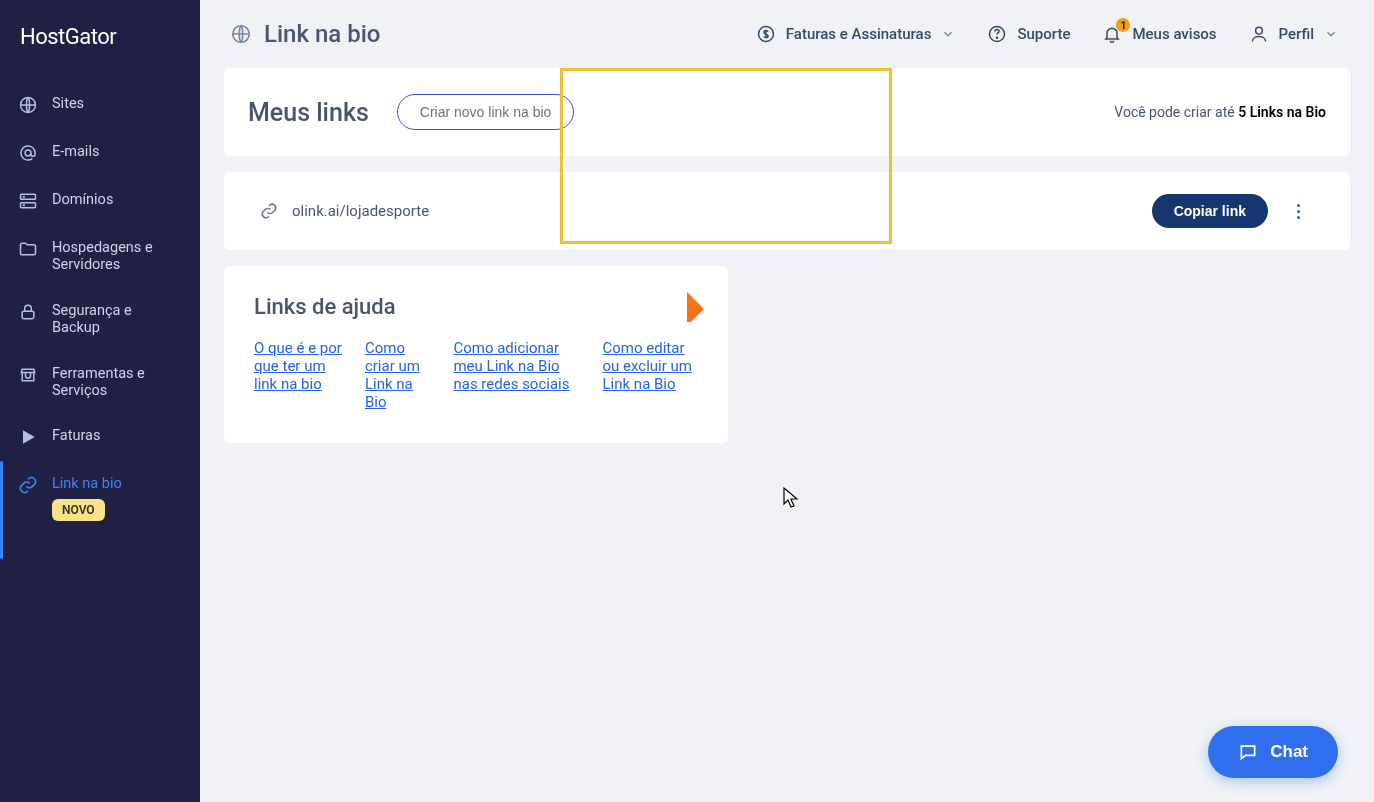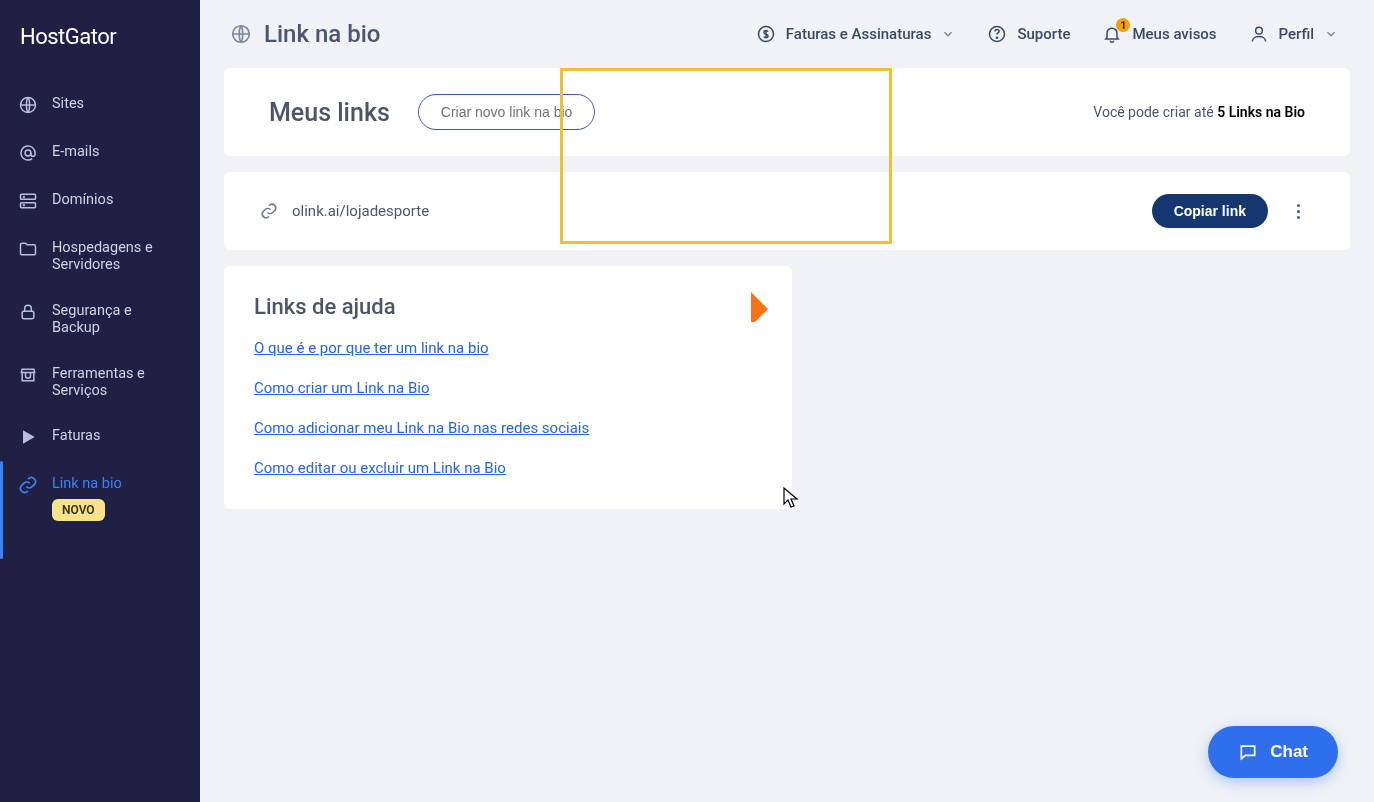--- a/index.html
+++ b/index.html
@@ -118,21 +118,21 @@
 
   .content { padding: 0 24px 24px; position:relative; }
 
   .card {
     background: var(--card-bg);
     border-radius: 6px;
     margin-bottom: 16px;
   }
   .card-header {
     display:flex; align-items:center;
-    padding: 26px 45px;
+    padding: 26px 24px;
     gap: 28px;
   }
   .card-title { font-size:25px; font-weight:500; color:#4a5568; }
   .outline-btn {
     border:1px solid #3b54c4;
     color:#737373;
     background:transparent;
     padding:9px 22px;
     border-radius:20px;
     font-size:14px;
@@ -156,30 +156,30 @@
     padding:9px 22px;
     border-radius:20px;
     font-size:14px;
     font-weight:600;
     cursor:pointer;
   }
   .kebab { width:4px;color:#3b54c4; cursor:pointer; padding:8px 16px; display:flex;flex-direction:column;gap:3px;align-items:center;}
   .kebab span{width:3px;height:3px;background:#3b54c4;border-radius:50%;}
 
   .help-card {
-    width:568px;
+    width:504px;
     padding: 28px 30px 32px;
     position:relative;
   }
   .help-title { font-size:22px; font-weight:500; color:#4a5568; margin-bottom:20px;}
   .help-tri {
     position:absolute; top:26px; right:24px;
     width:34px;height:30px;
   }
-  .help-links { display:flex; flex-direction:column; gap:22px; }
+  .help-links { display:flex; flex-direction:row; gap:22px; }
   .help-links a { color:var(--link); text-decoration:underline; font-size:15px; cursor:pointer;}
 
   .chat-btn {
     position:absolute;
     right:36px; bottom:24px;
     background:#2f6fed;
     color:#fff;
     border:none;
     padding:16px 30px;
     border-radius:28px;

